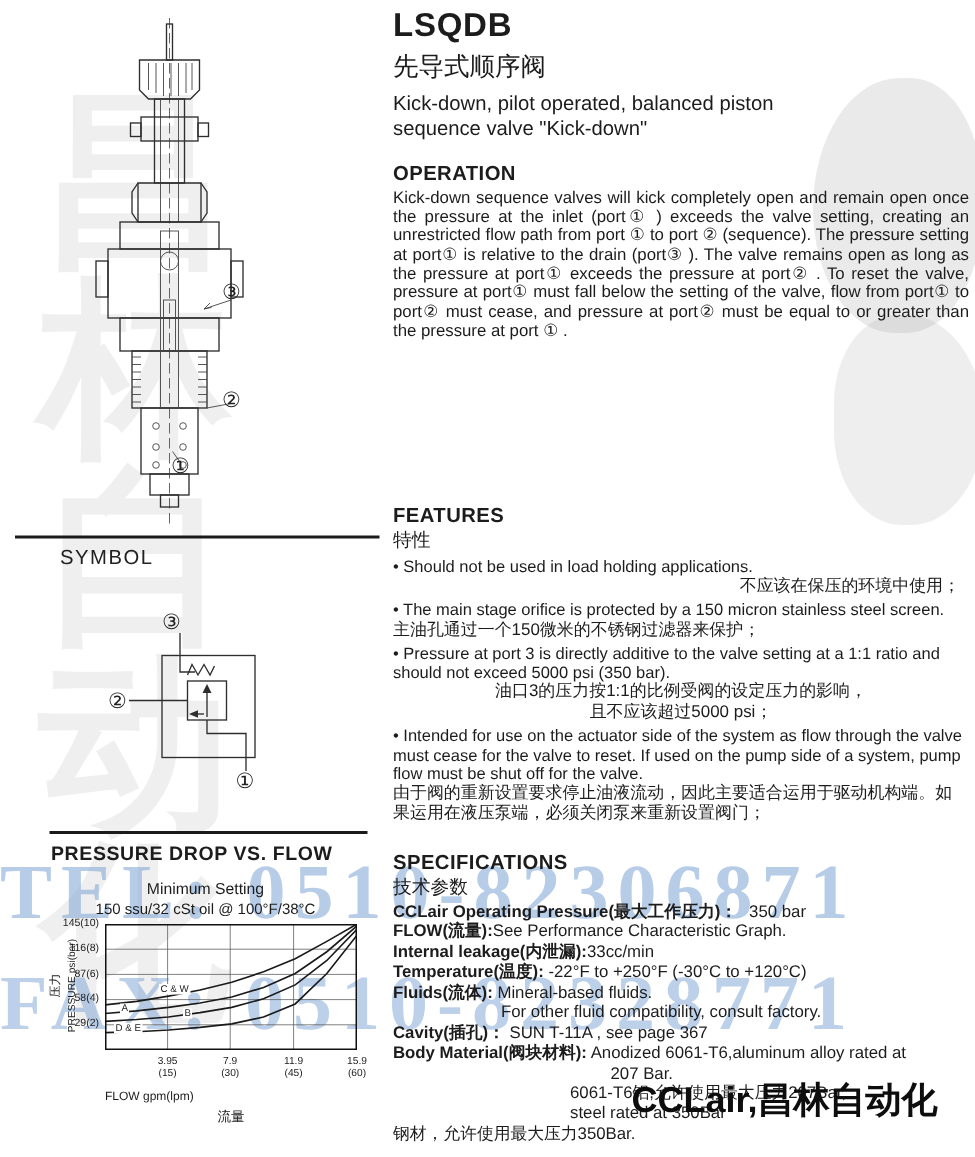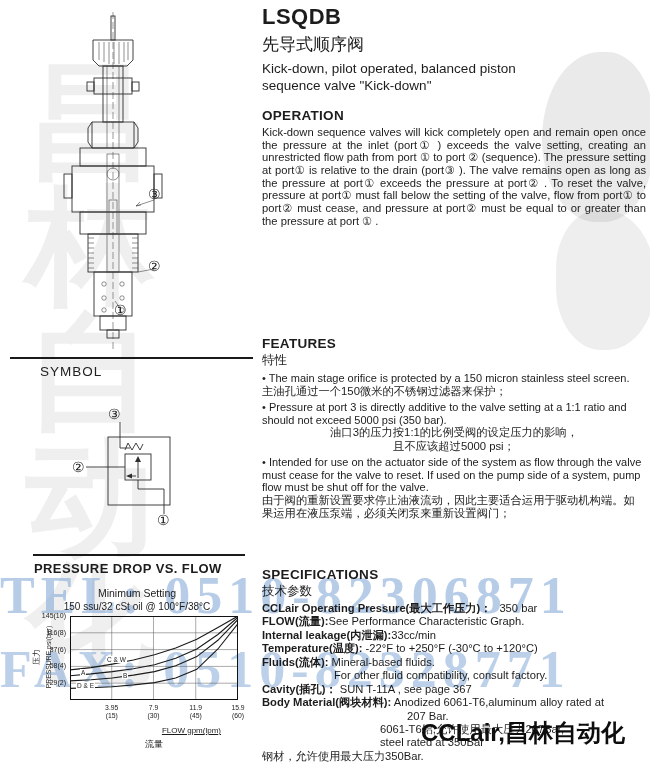--- a/index.html
+++ b/index.html
@@ -65,21 +65,21 @@
   .grid line{stroke:#555;stroke-width:.5;}
   .curves polyline{fill:none;stroke:#1a1a1a;stroke-width:1.1;}
   .frame{fill:none;stroke:#111;stroke-width:1;}
   .yticks{position:absolute;left:0;top:2px;width:40px;height:84px;}
   .ytick{position:absolute;right:2px;font-size:7px;white-space:nowrap;}
   .xtick{position:absolute;top:90px;width:28px;text-align:center;font-size:6.8px;line-height:1.25;}
   .ylab{position:absolute;left:-26px;top:38px;width:96px;height:10px;transform:rotate(-90deg);
         font-size:6.8px;text-align:center;white-space:nowrap;}
   .ylab-cn{position:absolute;left:-40px;top:38px;width:96px;height:10px;transform:rotate(-90deg);
         font-size:8px;text-align:center;}
-  .xlab{position:absolute;left:25px;top:112px;width:168px;text-align:right;font-size:8px;text-decoration:underline;}
+  .xlab{position:absolute;left:42px;top:112px;width:168px;text-align:left;font-size:8px;}
   .xlab-cn{position:absolute;left:42px;top:124px;width:168px;text-align:center;font-size:9px;}
   .curve-label{position:absolute;font-size:6.5px;background:#fff;padding:0 1px;white-space:nowrap;}
   .lineart{stroke:#2e2e2e;stroke-width:.9;fill:none;}
   .lineart-thin{stroke:#444;stroke-width:.6;fill:none;}
 </style>
 </head>
 <body>
 
 <div class="page">
 
@@ -264,20 +264,24 @@
     <div class="op-block">
       <div class="sect-h">OPERATION</div>
       <div class="op-en">Kick-down sequence valves will kick completely open and remain open once the pressure at the inlet (port① ) exceeds the valve setting, creating an unrestricted flow path from port ① to port ② (sequence). The pressure setting at port① is relative to the drain (port③ ). The valve remains open as long as the pressure at port① exceeds the pressure at port② . To reset the valve, pressure at port① must fall below the setting of the valve, flow from port① to port② must cease, and pressure at port② must be equal to or greater than the pressure at port ① .</div>
     </div>
 
     <div class="feat-block">
       <div class="sect-h">FEATURES</div>
       <div class="feat-cnh">特性</div>
 
       <div class="feat">
+        <div class="feat-en">• Should not be used in load holding applications.</div>
+        <div class="feat-cn cn-right">不应该在保压的环境中使用；</div>
+      </div>
+      <div class="feat">
         <div class="feat-en">• The main stage orifice is protected by a 150 micron stainless steel screen.</div>
         <div class="feat-cn">主油孔通过一个150微米的不锈钢过滤器来保护；</div>
       </div>
       <div class="feat">
         <div class="feat-en">• Pressure at port 3 is directly additive to the valve setting at a 1:1 ratio and should not exceed 5000 psi (350 bar).</div>
         <div class="feat-cn cn-center preline">油口3的压力按1:1的比例受阀的设定压力的影响，
 且不应该超过5000 psi；</div>
       </div>
       <div class="feat">
         <div class="feat-en">• Intended for use on the actuator side of the system as flow through the valve must cease for the valve to reset. If used on the pump side of a system, pump flow must be shut off for the valve.</div>

